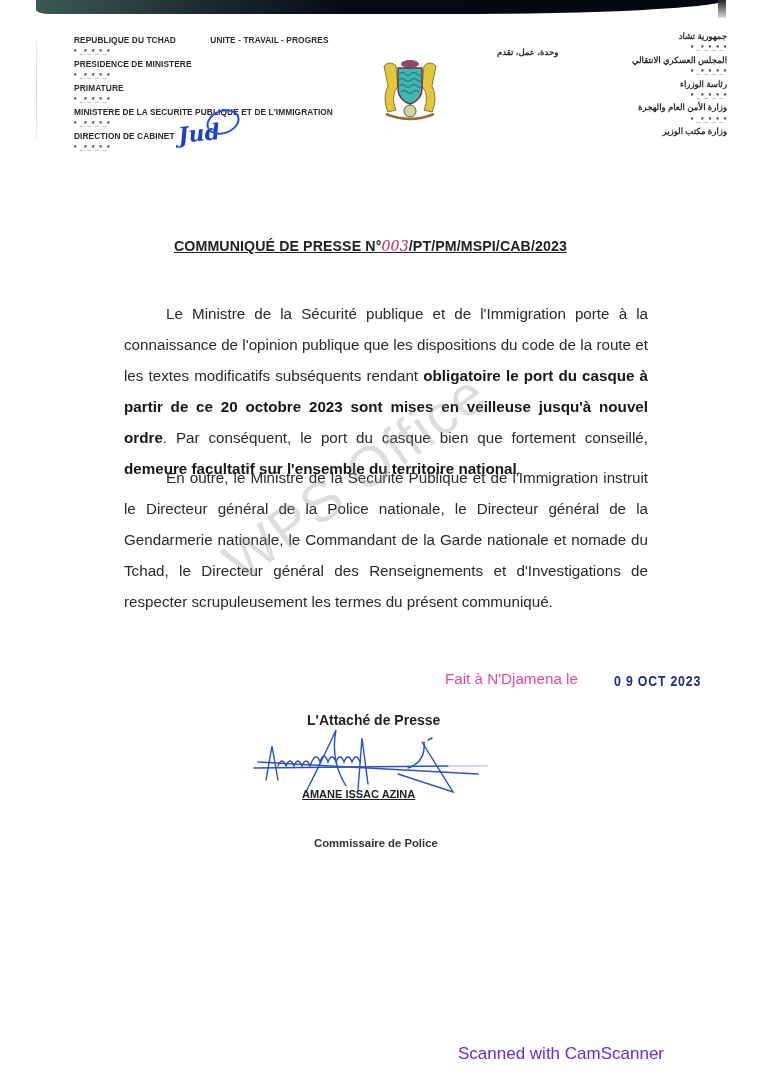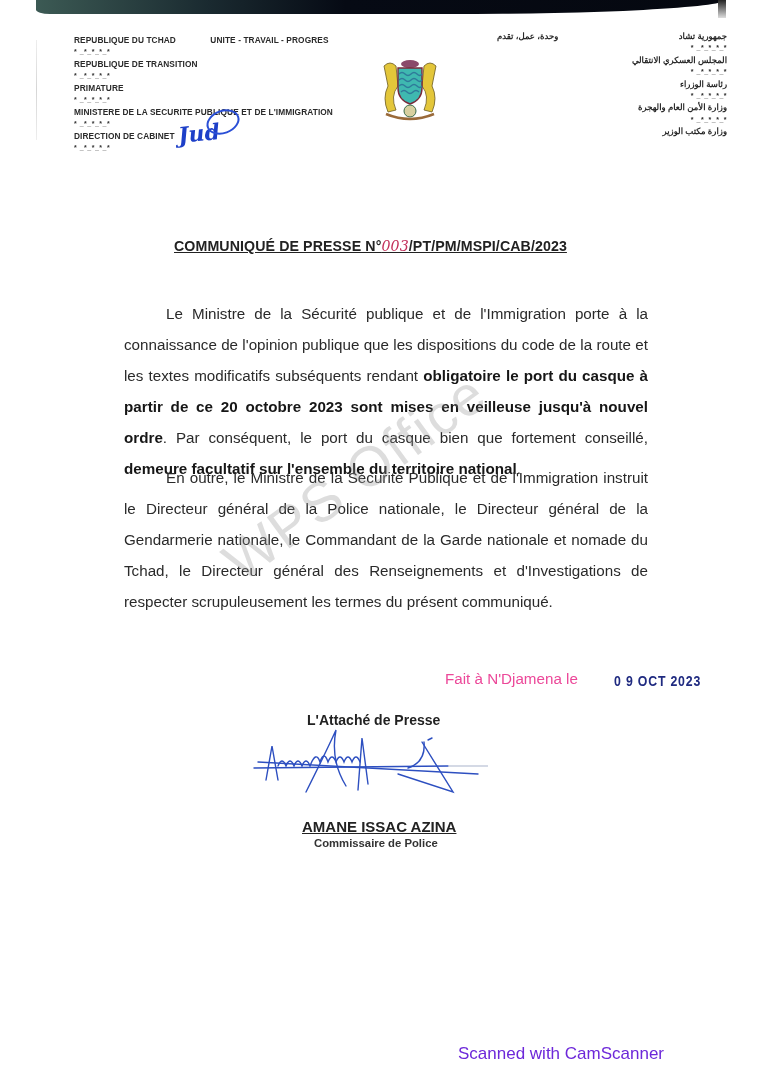--- a/index.html
+++ b/index.html
@@ -22,21 +22,21 @@
     .initials {
       position:absolute; left:178px; top:120px; font-family:"DejaVu Serif", serif;
       font-style:italic; font-size:22px; color:#1d3fc8; font-weight:bold; transform:rotate(-6deg);
     }
     .initials-loop { position:absolute; left:206px; top:110px; width:30px; height:20px; border:2px solid #2a4fd6; border-radius:50%; transform:rotate(-20deg); }
 
     .emblem { position:absolute; left:378px; top:56px; width:64px; height:66px; }
 
     .hdr-right { position:absolute; right:36px; top:30px; width:240px; text-align:right; direction:rtl; font-size:8.5px; font-weight:bold; color:#2a2a2a; line-height:12.2px; }
     .hdr-right .sep { font-size:7px; letter-spacing:0.5px; line-height:11.6px; direction:ltr; text-align:right; }
-    .hdr-right .motto-ar { position:absolute; left:10px; top:0; }
+    .hdr-right .motto-ar { position:absolute; left:10px; top:16px; }
 
     .title {
       position:absolute; left:174px; top:210px; font-size:14.2px; font-weight:bold;
       text-decoration:underline; color:#222; letter-spacing:0.1px; white-space:nowrap;margin-top:28px;
     }
     .title .num { color:#c2305a; font-family:"DejaVu Serif", serif; font-style:italic; font-weight:normal; text-decoration:underline; text-decoration-color:#222; }
 
     .para { position:absolute; left:124px; width:524px; font-size:15.2px; line-height:31px; text-align:justify; color:#2a2a2a; }
     .para p { margin:0; text-indent:42px; text-align-last:left; }
     .para b { color:#161616; }
@@ -46,39 +46,39 @@
     .watermark {
       position:absolute; left:230px; top:535px; font-size:56px; color:rgba(150,150,150,0.32);
       transform:rotate(-36deg); transform-origin:left center; white-space:nowrap; letter-spacing:2px;
     }
 
     .place { position:absolute; left:445px; top:670px; font-size:15.2px; color:#ec4899; white-space:nowrap; }
     .stamp-date { position:absolute; left:614px; top:672px; font-family:"Liberation Sans Narrow","Liberation Sans", sans-serif; font-weight:bold; font-size:15px; color:#1f2a80; letter-spacing:1px; transform:scaleX(0.82); transform-origin:left; white-space:nowrap; }
 
     .sig-title { position:absolute; left:307px; top:712px; font-size:14px; font-weight:bold; color:#222; white-space:nowrap; }
     .signature { position:absolute; left:248px; top:722px; width:250px; height:80px; }
-    .signer-name { position:absolute; left:302px; top:818px; font-size:15px; font-weight:bold; text-decoration:underline; color:#222; white-space:nowrap; }
+    .signer-name { position:absolute; left:302px; top:788px; font-size:11px; font-weight:bold; text-decoration:underline; color:#222; white-space:nowrap; }
     .signer-role { position:absolute; left:314px; top:837px; font-size:11.3px; font-weight:bold; color:#333; white-space:nowrap; }
 
     .scanner-note { position:absolute; left:458px; top:1044px; font-size:17px; color:#6d28d9; white-space:nowrap; }
   </style>
 </head>
 <body>
 
 <div class="top-strip"></div>
 <div class="top-strip-right"></div>
 <div class="fold-line"></div>
 
 <div class="hdr-left">
   <div>
     <span>REPUBLIQUE DU TCHAD</span>
     <span class="motto">UNITE - TRAVAIL - PROGRES</span>
   </div>
   <div class="sep">* _*_*_*_*</div>
-  <div>REPUBLIQUE DE TRANSITION</div>
+  <div>PRESIDENCE DE MINISTERE</div>
   <div class="sep">* _*_*_*_*</div>
   <div>PRIMATURE</div>
   <div class="sep">* _*_*_*_*</div>
   <div>MINISTERE DE LA SECURITE PUBLIQUE ET DE L'IMMIGRATION</div>
   <div class="sep">* _*_*_*_*</div>
   <div>DIRECTION DE CABINET</div>
   <div class="sep">* _*_*_*_*</div>
 </div>
 <div class="initials">Jud</div>
 <div class="initials-loop"></div>

